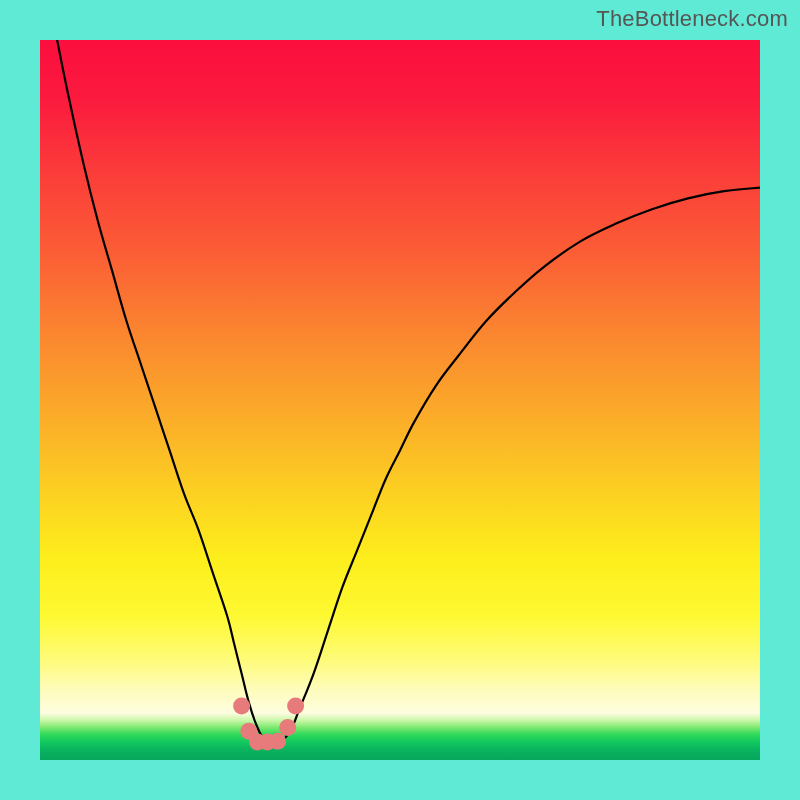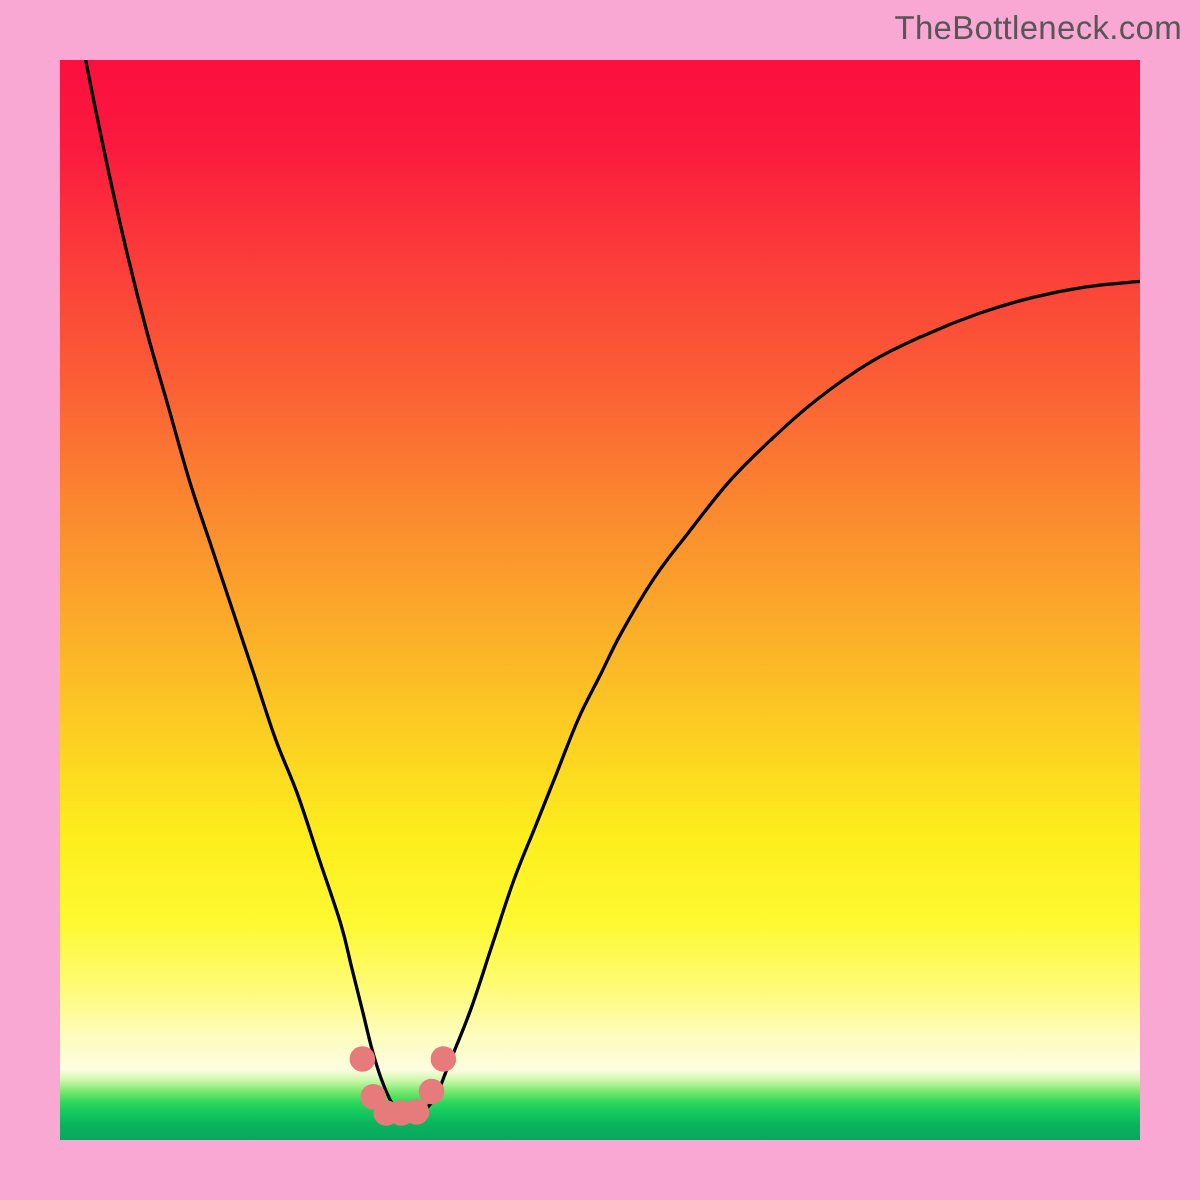--- a/index.html
+++ b/index.html
@@ -10,21 +10,21 @@
     background: #000;
     overflow: hidden;
     font-family: Arial, Helvetica, sans-serif;
   }
   .frame {
     position: absolute;
     top: 0;
     left: 0;
     width: 800px;
     height: 800px;
-    background: #f9a8d4;
+    background: #5eead4;
   }
   .plot {
     position: absolute;
     top: 40px;
     left: 40px;
     width: 720px;
     height: 720px;
     overflow: hidden;
   }
   

